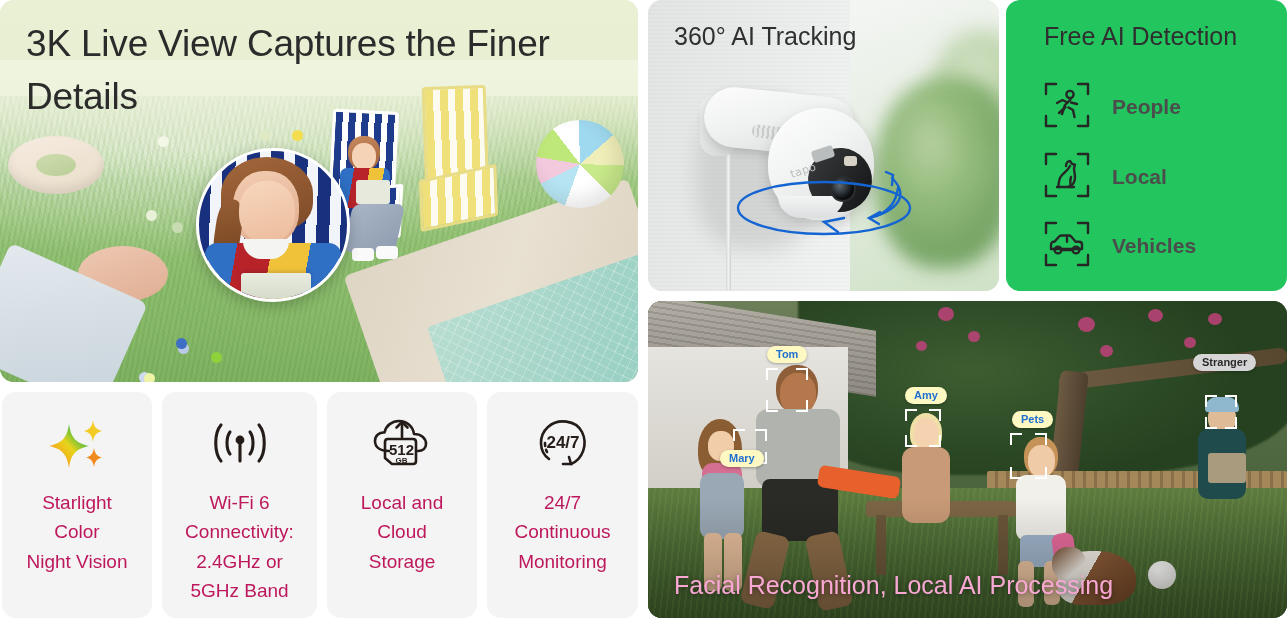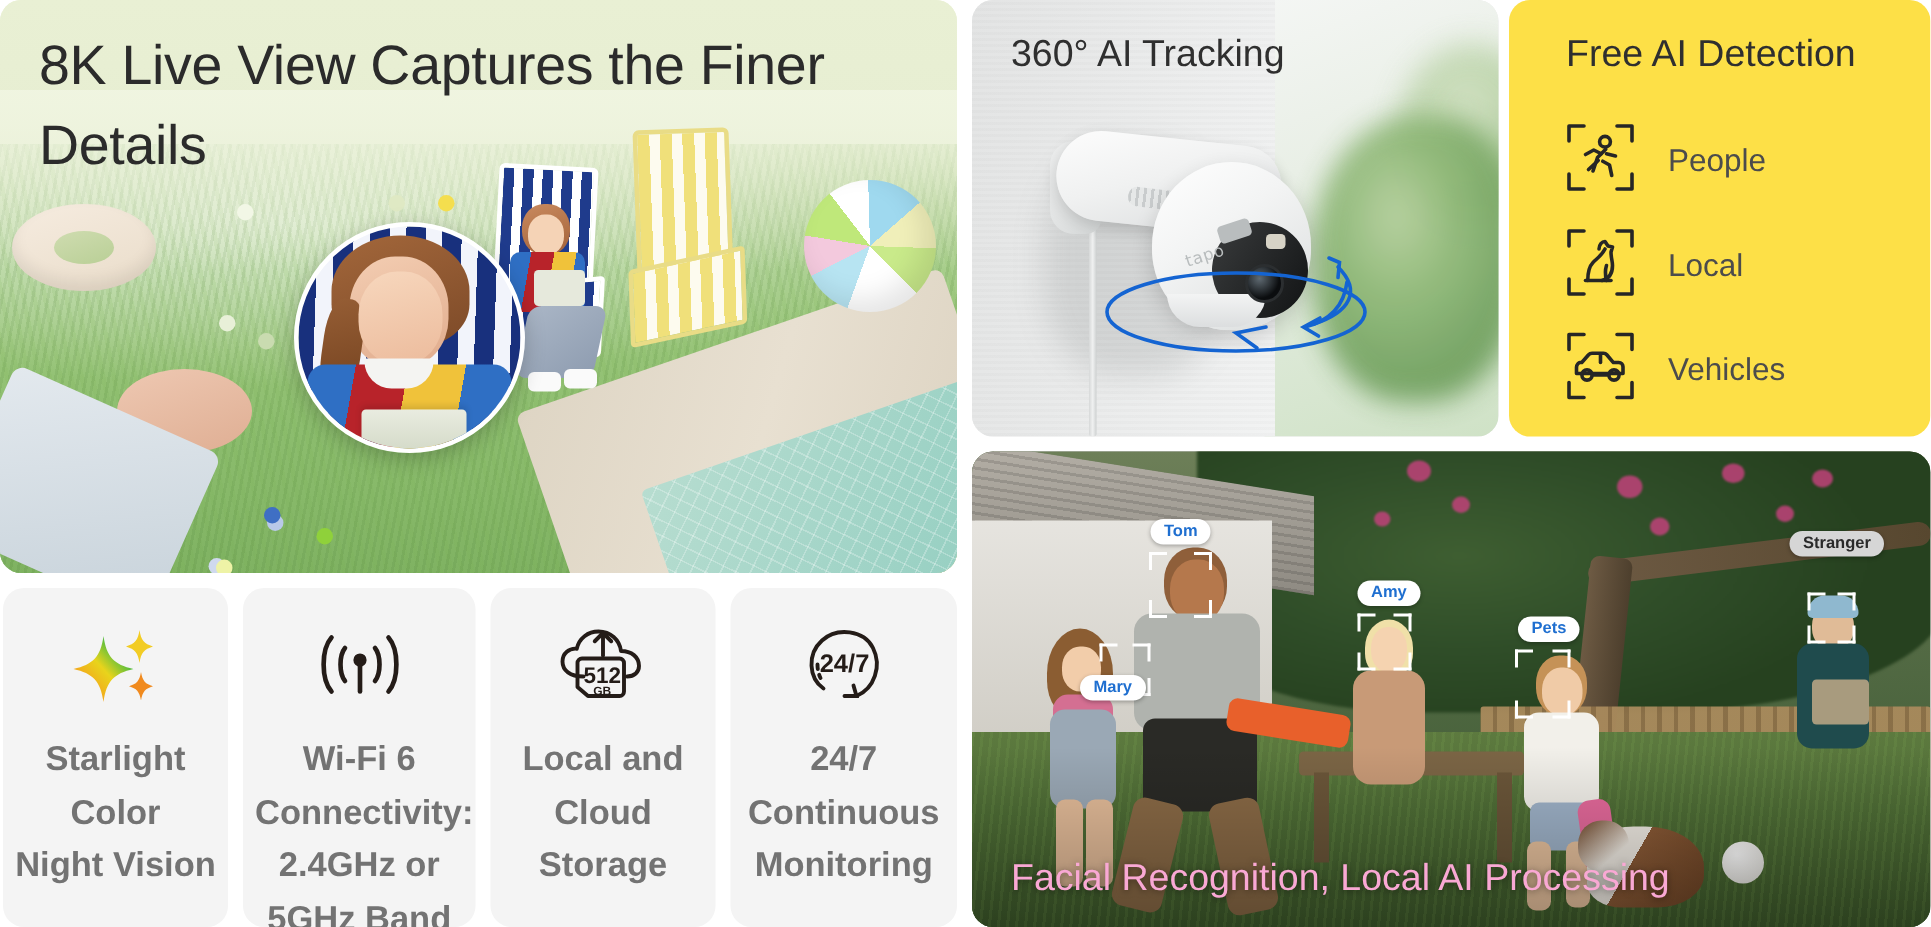--- a/index.html
+++ b/index.html
@@ -158,34 +158,34 @@
   #track .brand{position:absolute;left:142px;top:164px;font-size:11px;color:#b9bdbe;
     font-family:"DejaVu Sans",sans-serif;letter-spacing:.5px;transform:rotate(-18deg);}
   #track .badge4k{position:absolute;left:164px;top:148px;width:22px;height:12px;border-radius:3px;
     background:#b9bdbe;transform:rotate(-18deg);}
   #track .lip{position:absolute;left:130px;top:196px;width:66px;height:22px;border-radius:0 0 34px 34px;
     background:linear-gradient(180deg,#f3f4f4,#dcdedf);}
   #track h2{position:absolute;left:26px;top:22px;margin:0;font-size:25px;font-weight:400;color:#2f2f2f;}
   #track svg.orbit{position:absolute;left:0;top:0;width:351px;height:291px;}
 
   
-  #detect{left:1006px;top:0;width:281px;height:291px;background:#fde047;}
+  #detect{left:1006px;top:0;width:281px;height:291px;background:#22c55e;}
   #detect h2{position:absolute;left:38px;top:22px;margin:0;font-size:25px;font-weight:400;color:#2f2f2f;}
-  #detect .row{position:absolute;left:38px;display:flex;align-items:center;gap:22px;}
+  #detect .row{position:absolute;left:38px;display:flex;align-items:center;gap:22px;font-weight:bold;}
   #detect .row .lbl{font-size:21px;color:#4c4c4c;}
 
   
   .feat{top:392px;height:226px;background:#f4f4f4;}
   #f1{left:2px;width:150px;}
   #f2{left:162px;width:155px;}
   #f3{left:327px;width:150px;}
   #f4{left:487px;width:151px;}
   .feat .ico{position:absolute;left:0;right:0;top:22px;height:62px;display:flex;align-items:center;justify-content:center;}
   .feat .cap{position:absolute;left:8px;right:8px;top:96px;text-align:center;
-    font-size:23px;line-height:1.55;color:#737373;font-weight:700;}
+    font-size:19px;line-height:1.55;color:#be185d;font-weight:400;}
 
   
   #face{left:648px;top:301px;width:639px;height:317px;background:#4d5a3c;}
   #face .sceneSky{position:absolute;inset:0;background:linear-gradient(180deg,#6d7f58 0%,#536a44 40%,#46613a 70%,#3f5c36 100%);}
   #face .houseWall{position:absolute;left:0;top:46px;width:200px;height:160px;background:linear-gradient(180deg,#e6e4df,#cfccc4);}
   #face .roof{position:absolute;left:-22px;top:10px;width:250px;height:66px;
     background:linear-gradient(170deg,#b6b1a8,#8e8a82);transform:skewY(9deg);}
   #face .roof:after{content:"";position:absolute;inset:0;
     background:repeating-linear-gradient(0deg,rgba(0,0,0,.12) 0 2px,rgba(255,255,255,0) 2px 6px);}
   #face .tree{position:absolute;left:150px;top:-16px;width:500px;height:190px;
@@ -212,21 +212,21 @@
     background:radial-gradient(circle at 35% 32%,#ffffff,#dedcd6);}
   .person{position:absolute;}
   .p-head{position:absolute;border-radius:46%;}
   .p-body{position:absolute;border-radius:10px;}
   #face .caption{position:absolute;left:26px;bottom:18px;font-size:25px;color:#f9a8d4;font-weight:400;
     text-shadow:0 1px 5px rgba(0,0,0,.5);}
   #face .vignette{position:absolute;left:0;bottom:0;width:639px;height:120px;
     background:linear-gradient(180deg,rgba(0,0,0,0) 0%,rgba(0,0,0,.30) 100%);}
 
   .tag{position:absolute;padding:2px 9px 3px;border-radius:10px;font-size:11px;font-weight:700;
-    background:#ffffff;color:#1f6fd0;box-shadow:0 1px 3px rgba(0,0,0,.3);white-space:nowrap;}
+    background:#fef9c3;color:#1f6fd0;box-shadow:0 1px 3px rgba(0,0,0,.3);white-space:nowrap;}
   .tag.stranger{background:#d6d6d6;color:#2a2a2a;}
   .fbox{position:absolute;}
   .fbox span{position:absolute;width:10px;height:10px;border-color:#ffffff;border-style:solid;border-width:0;}
   .fbox .tl{left:0;top:0;border-left-width:2px;border-top-width:2px;}
   .fbox .tr{right:0;top:0;border-right-width:2px;border-top-width:2px;}
   .fbox .bl{left:0;bottom:0;border-left-width:2px;border-bottom-width:2px;}
   .fbox .br{right:0;bottom:0;border-right-width:2px;border-bottom-width:2px;}
 </style>
 </head>
 <body>
@@ -279,21 +279,21 @@
     <div id="zoomcircle">
       <div class="hair"></div>
         <div class="head"></div>
         <div class="hair2"></div>
       <div class="face"></div>
         <div class="torso"></div>
         <div class="collar"></div>
         <div class="book"></div>
     </div>
 
-    <h1>8K Live View Captures the Finer Details</h1>
+    <h1>3K Live View Captures the Finer Details</h1>
   </div>
 
   <div class="card" id="track">
     <div class="outdoor"></div>
     <div class="bush2"></div>
     <div class="bush"></div>
     <div class="wall"></div>
     <div class="shadow"></div>
     <div class="pole"></div>
     <div class="mount"></div>

